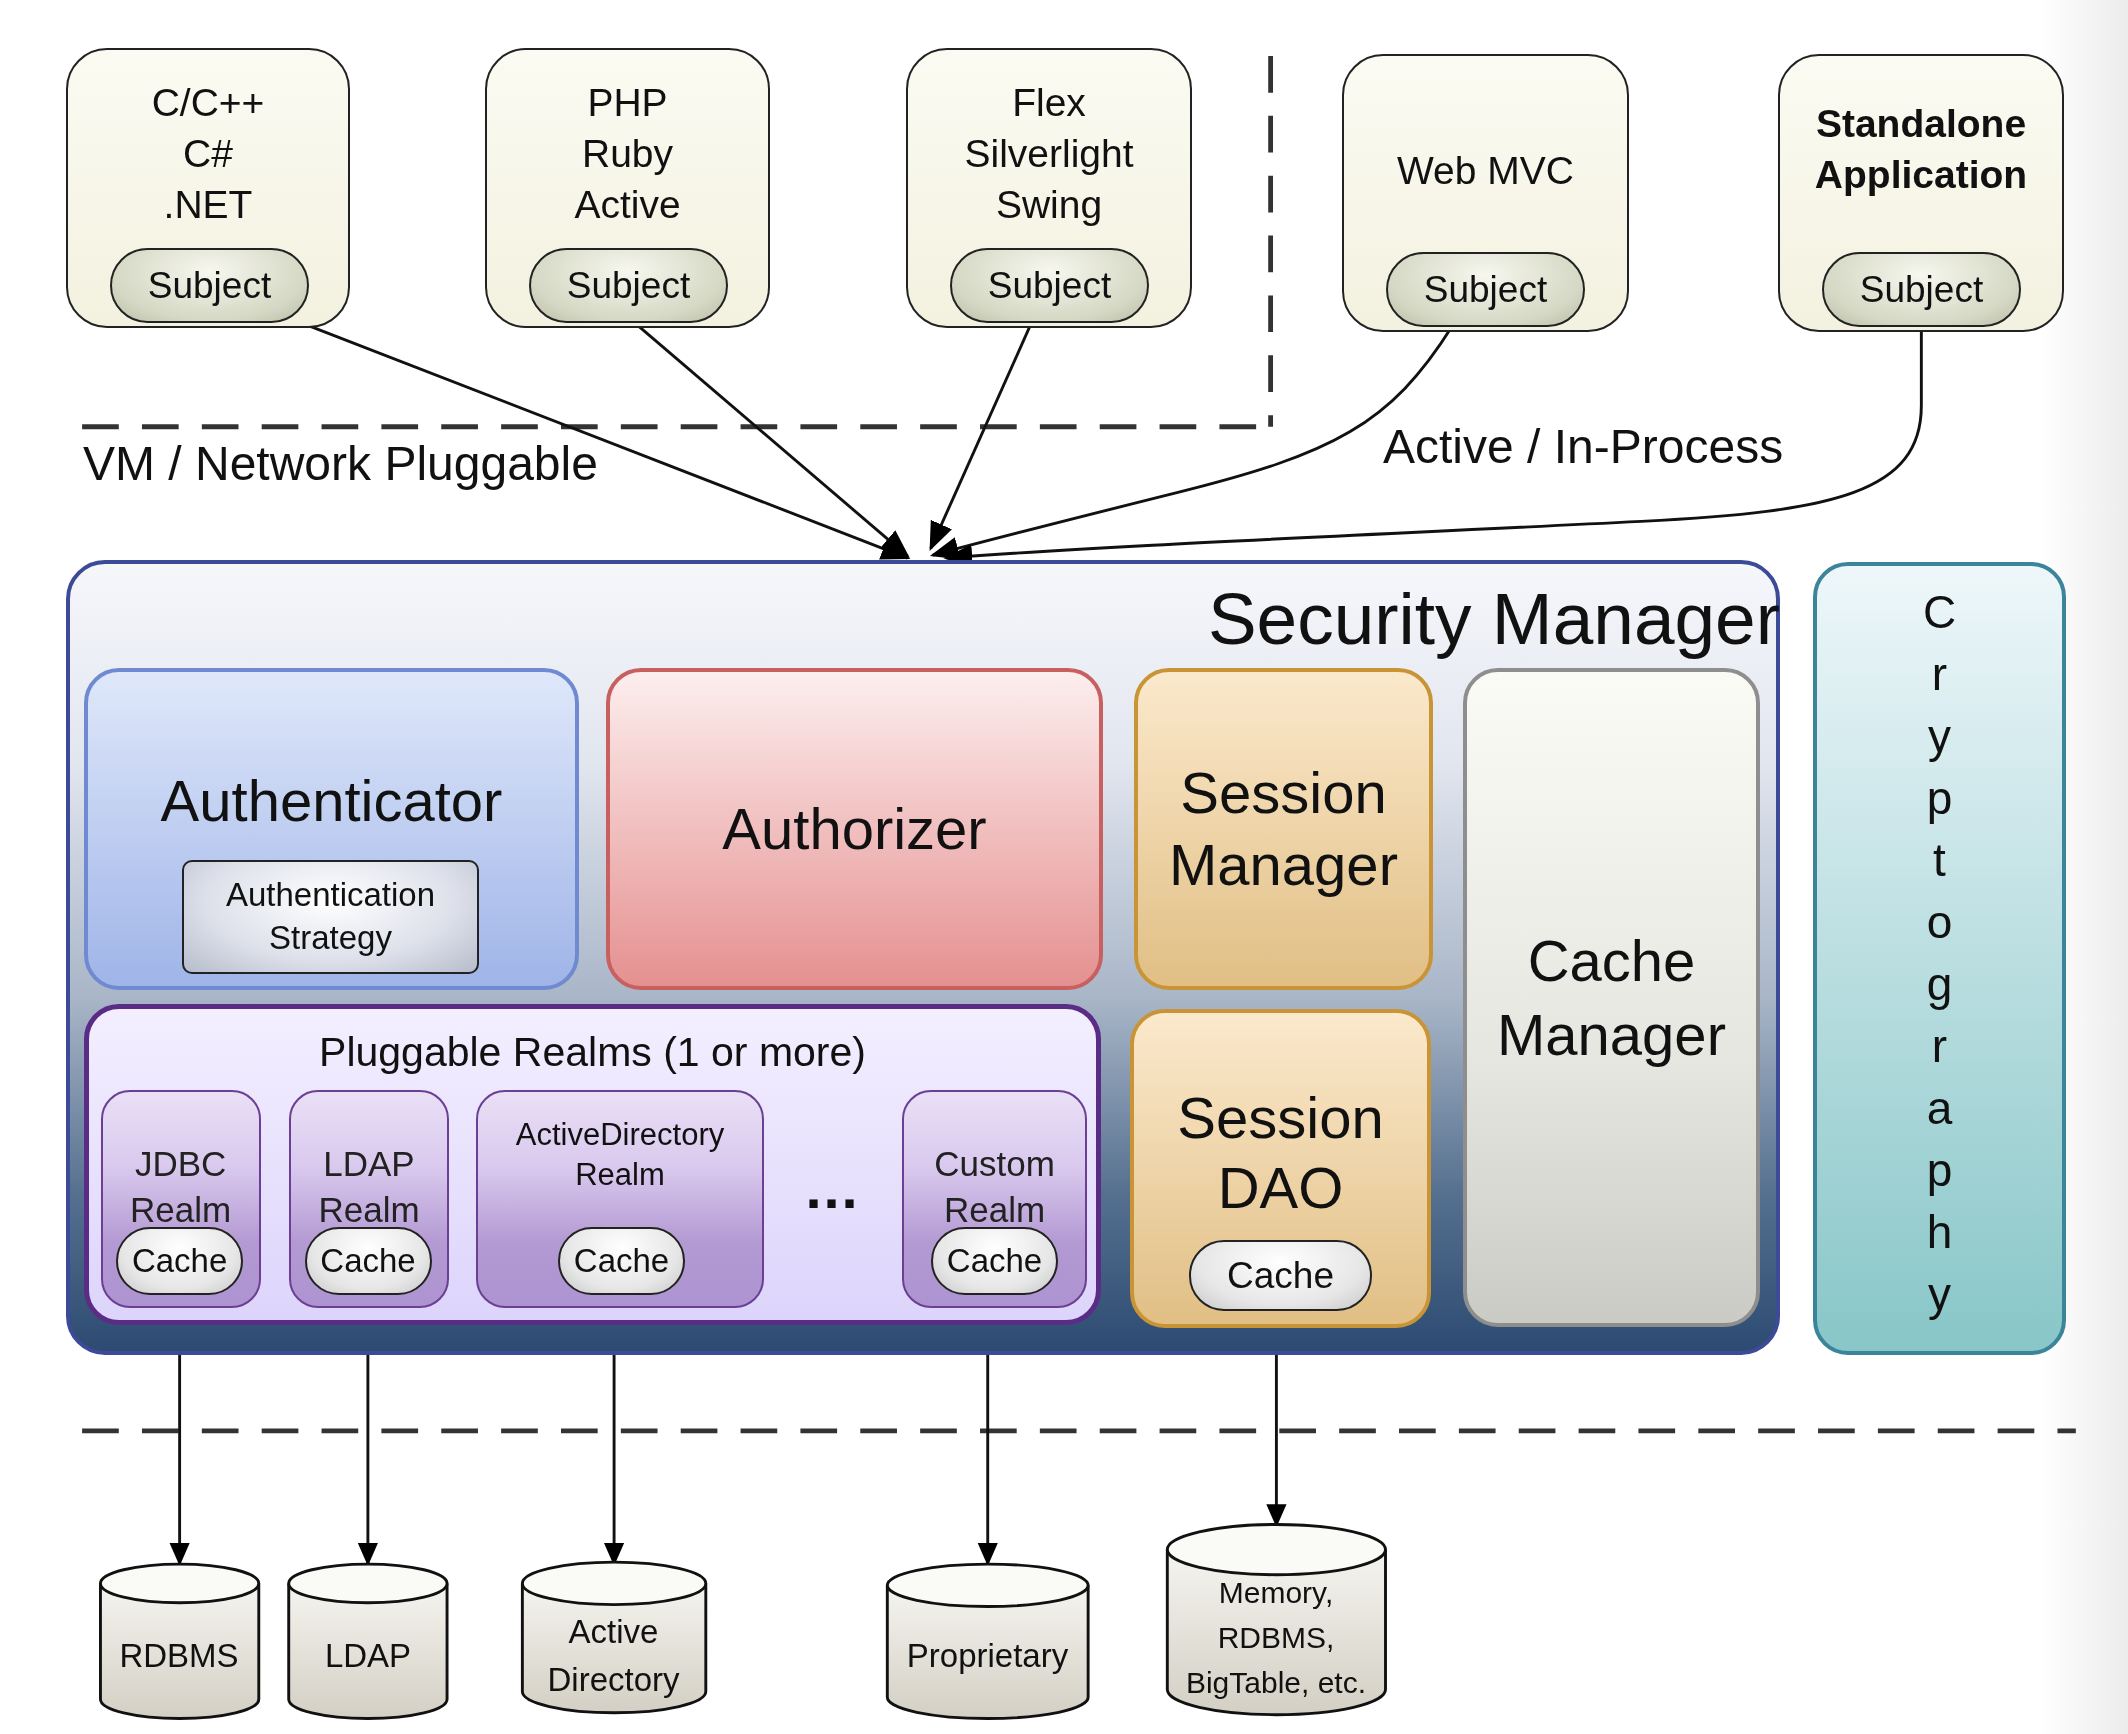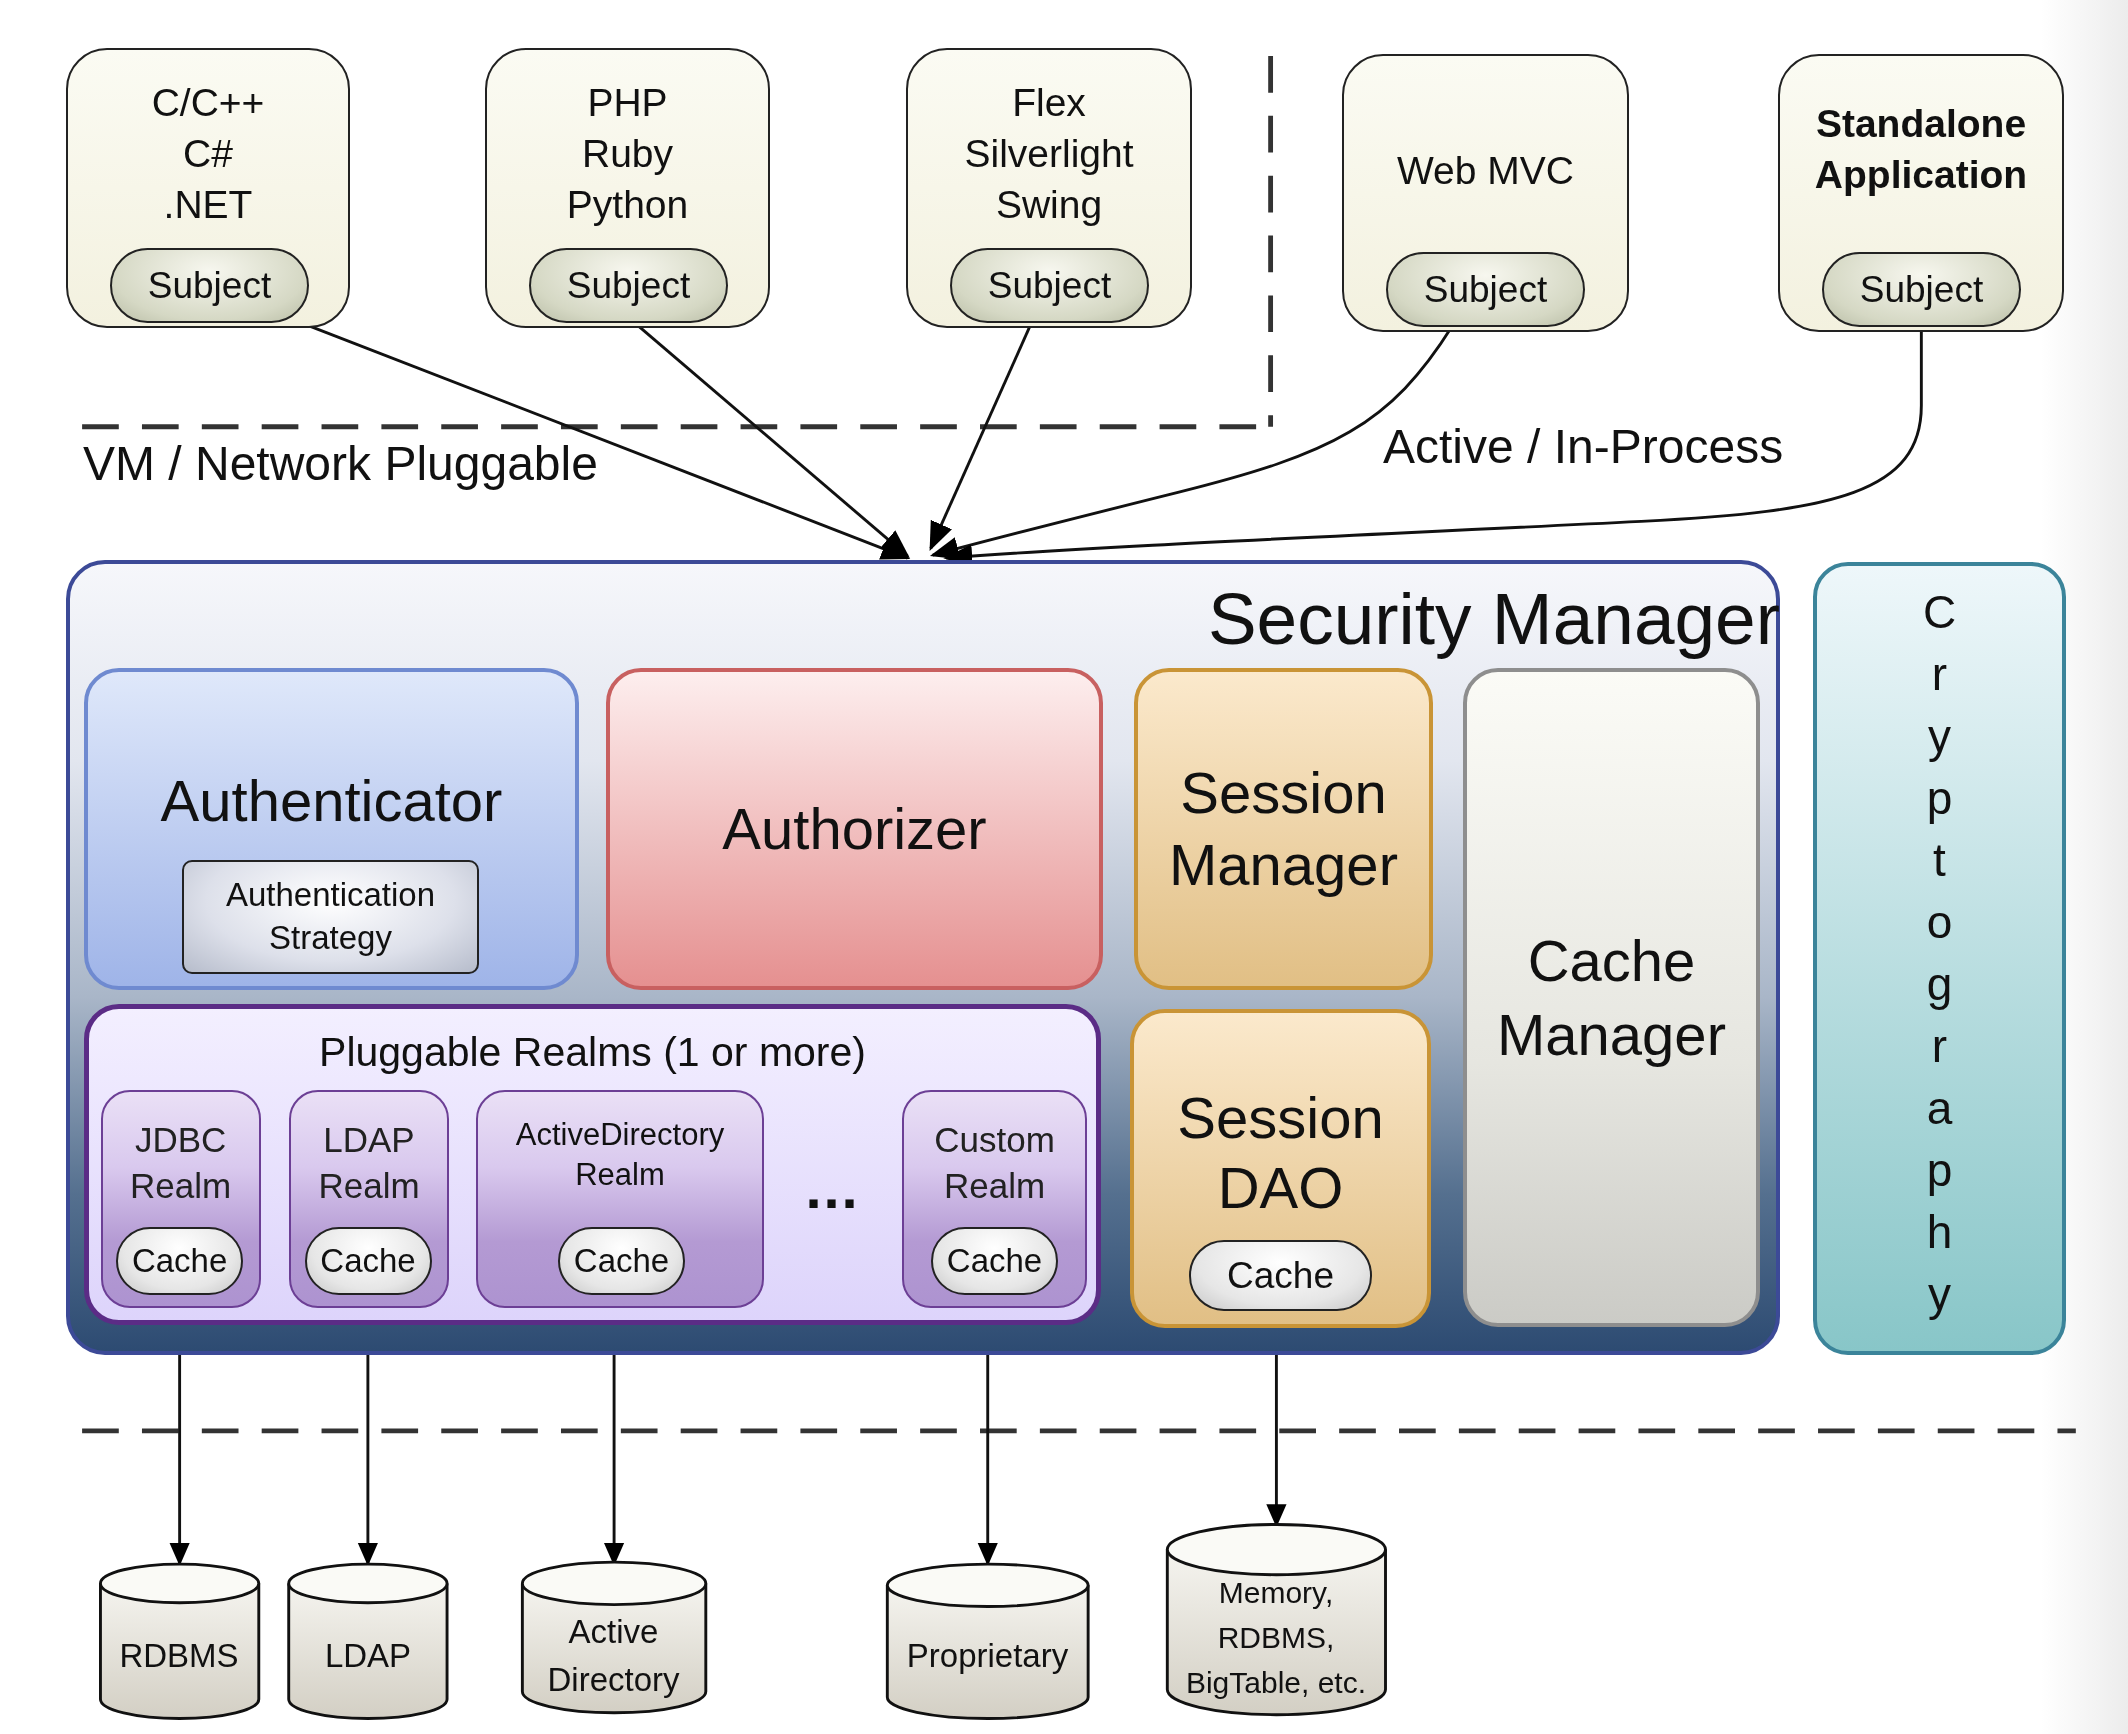--- a/index.html
+++ b/index.html
@@ -40,21 +40,21 @@
            background: linear-gradient(#fbfbf6, #e6e6e0 60%, #cbcbc6); }
   .realms { left: 84px; top: 1004px; width: 1017px; height: 321px; border: 5.8px solid #5b2c86;
            background: linear-gradient(#f3efff, #ddd4fb); }
   .realm { position: absolute; box-sizing: border-box; border: 2.9px solid #6c3f95; border-radius: 29px;
            background: linear-gradient(#eae0f6 0%, #d9c9ee 35%, #b49ad3 70%, #ad93d0 100%); }
   .crypto { left: 1813px; top: 562px; width: 253px; height: 793px; border: 4.8px solid #3b849a;
             background: linear-gradient(#eef7fa, #88c6c8); }
   .crypto-text { position: absolute; left: 1813px; width: 253px; top: 581px; text-align: center;
             font-size: 46px; line-height: 62px; white-space: pre-line; }
   .bigtext { font-size: 58px; }
-  .realm-text { font-size: 35px; color: #222; }
+  .realm-text { font-size: 35px; color: #222; margin-top: 24px; }
   .dash-label { position: absolute; font-size: 48px; white-space: nowrap; }
   .cyl-text { font-size: 33px; }
 </style>
 </head>
 <body>
 
 <div class="page-shade"></div>
 
 <svg class="diagram" viewBox="0 0 2204 1796">
   <defs>
@@ -115,21 +115,21 @@
   <div class="client-text" style="top:27px;">C/C++
 C#
 .NET</div>
   <div class="pill" style="left:42px;top:198px;width:199px;height:75px;">
       <span>Subject</span>
     </div>
 </div>
 <div class="client" style="left:485px;top:48px;width:285px;height:280px;">
   <div class="client-text" style="top:27px;">PHP
 Ruby
-Python</div>
+Active</div>
   <div class="pill" style="left:42px;top:198px;width:199px;height:75px;">
       <span>Subject</span>
     </div>
 </div>
 <div class="client" style="left:906px;top:48px;width:286px;height:280px;">
   <div class="client-text" style="top:27px;">Flex
 Silverlight
 Swing</div>
   <div class="pill" style="left:42px;top:198px;width:199px;height:75px;">
       <span>Subject</span>

